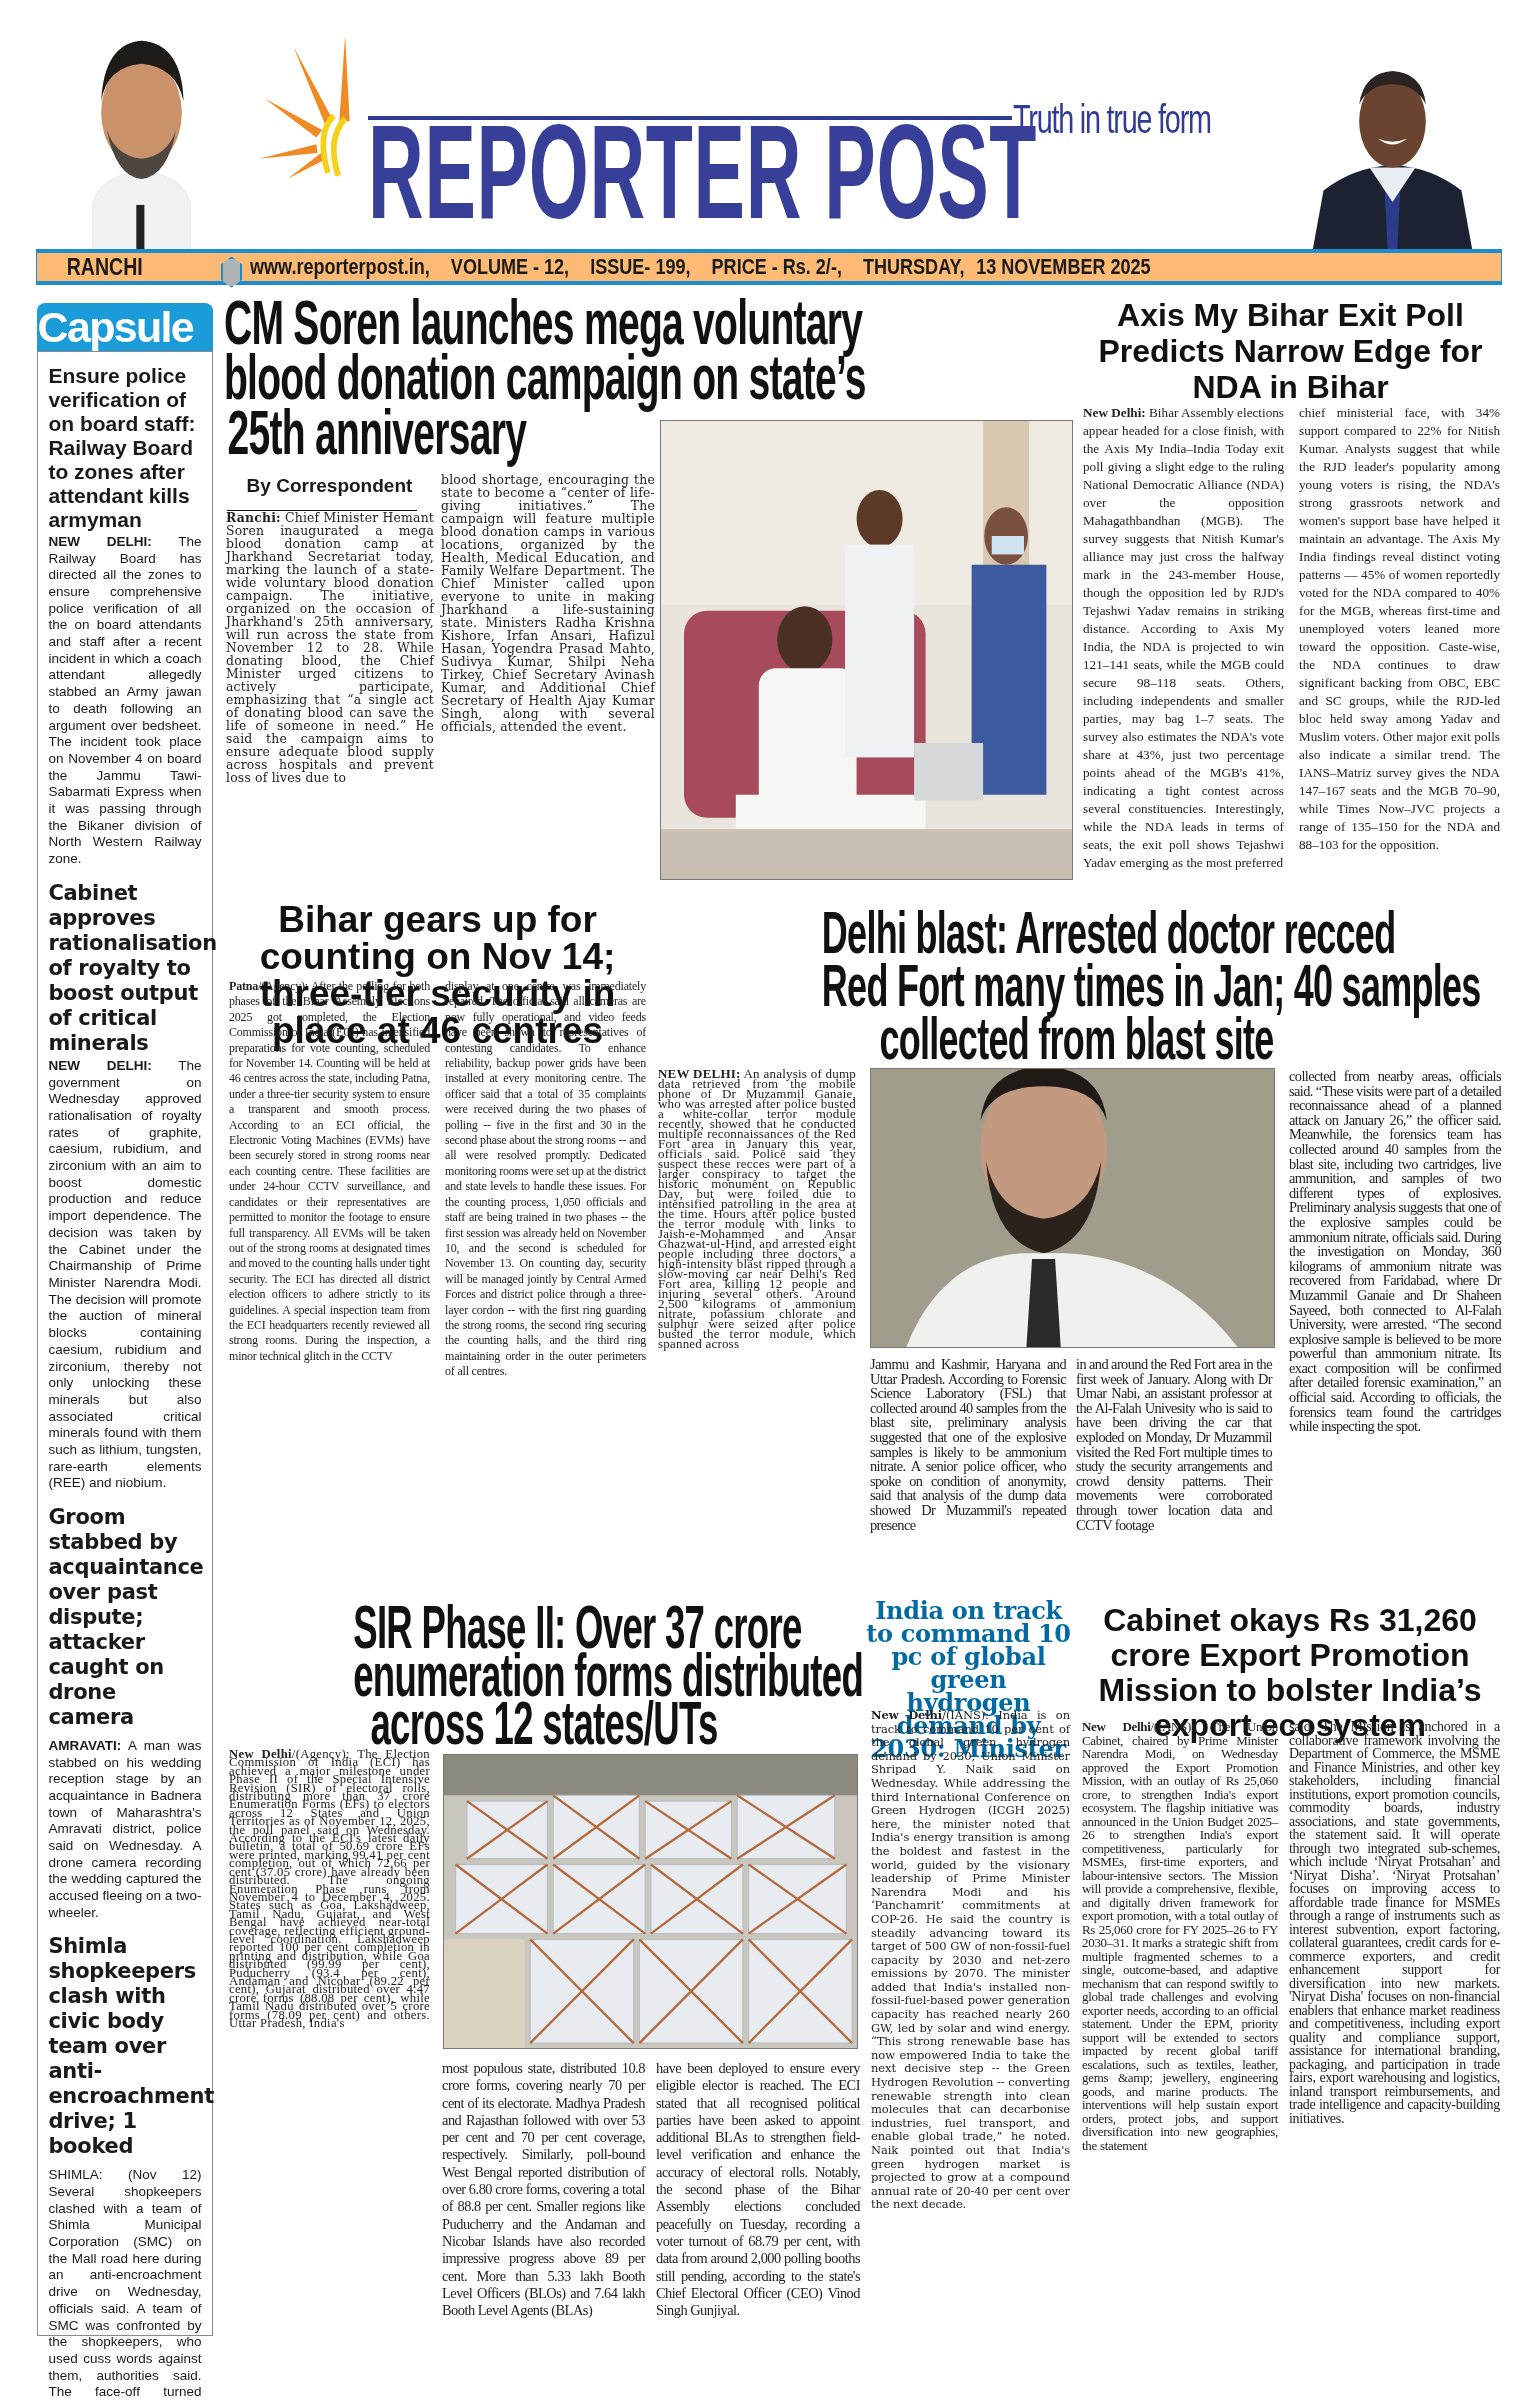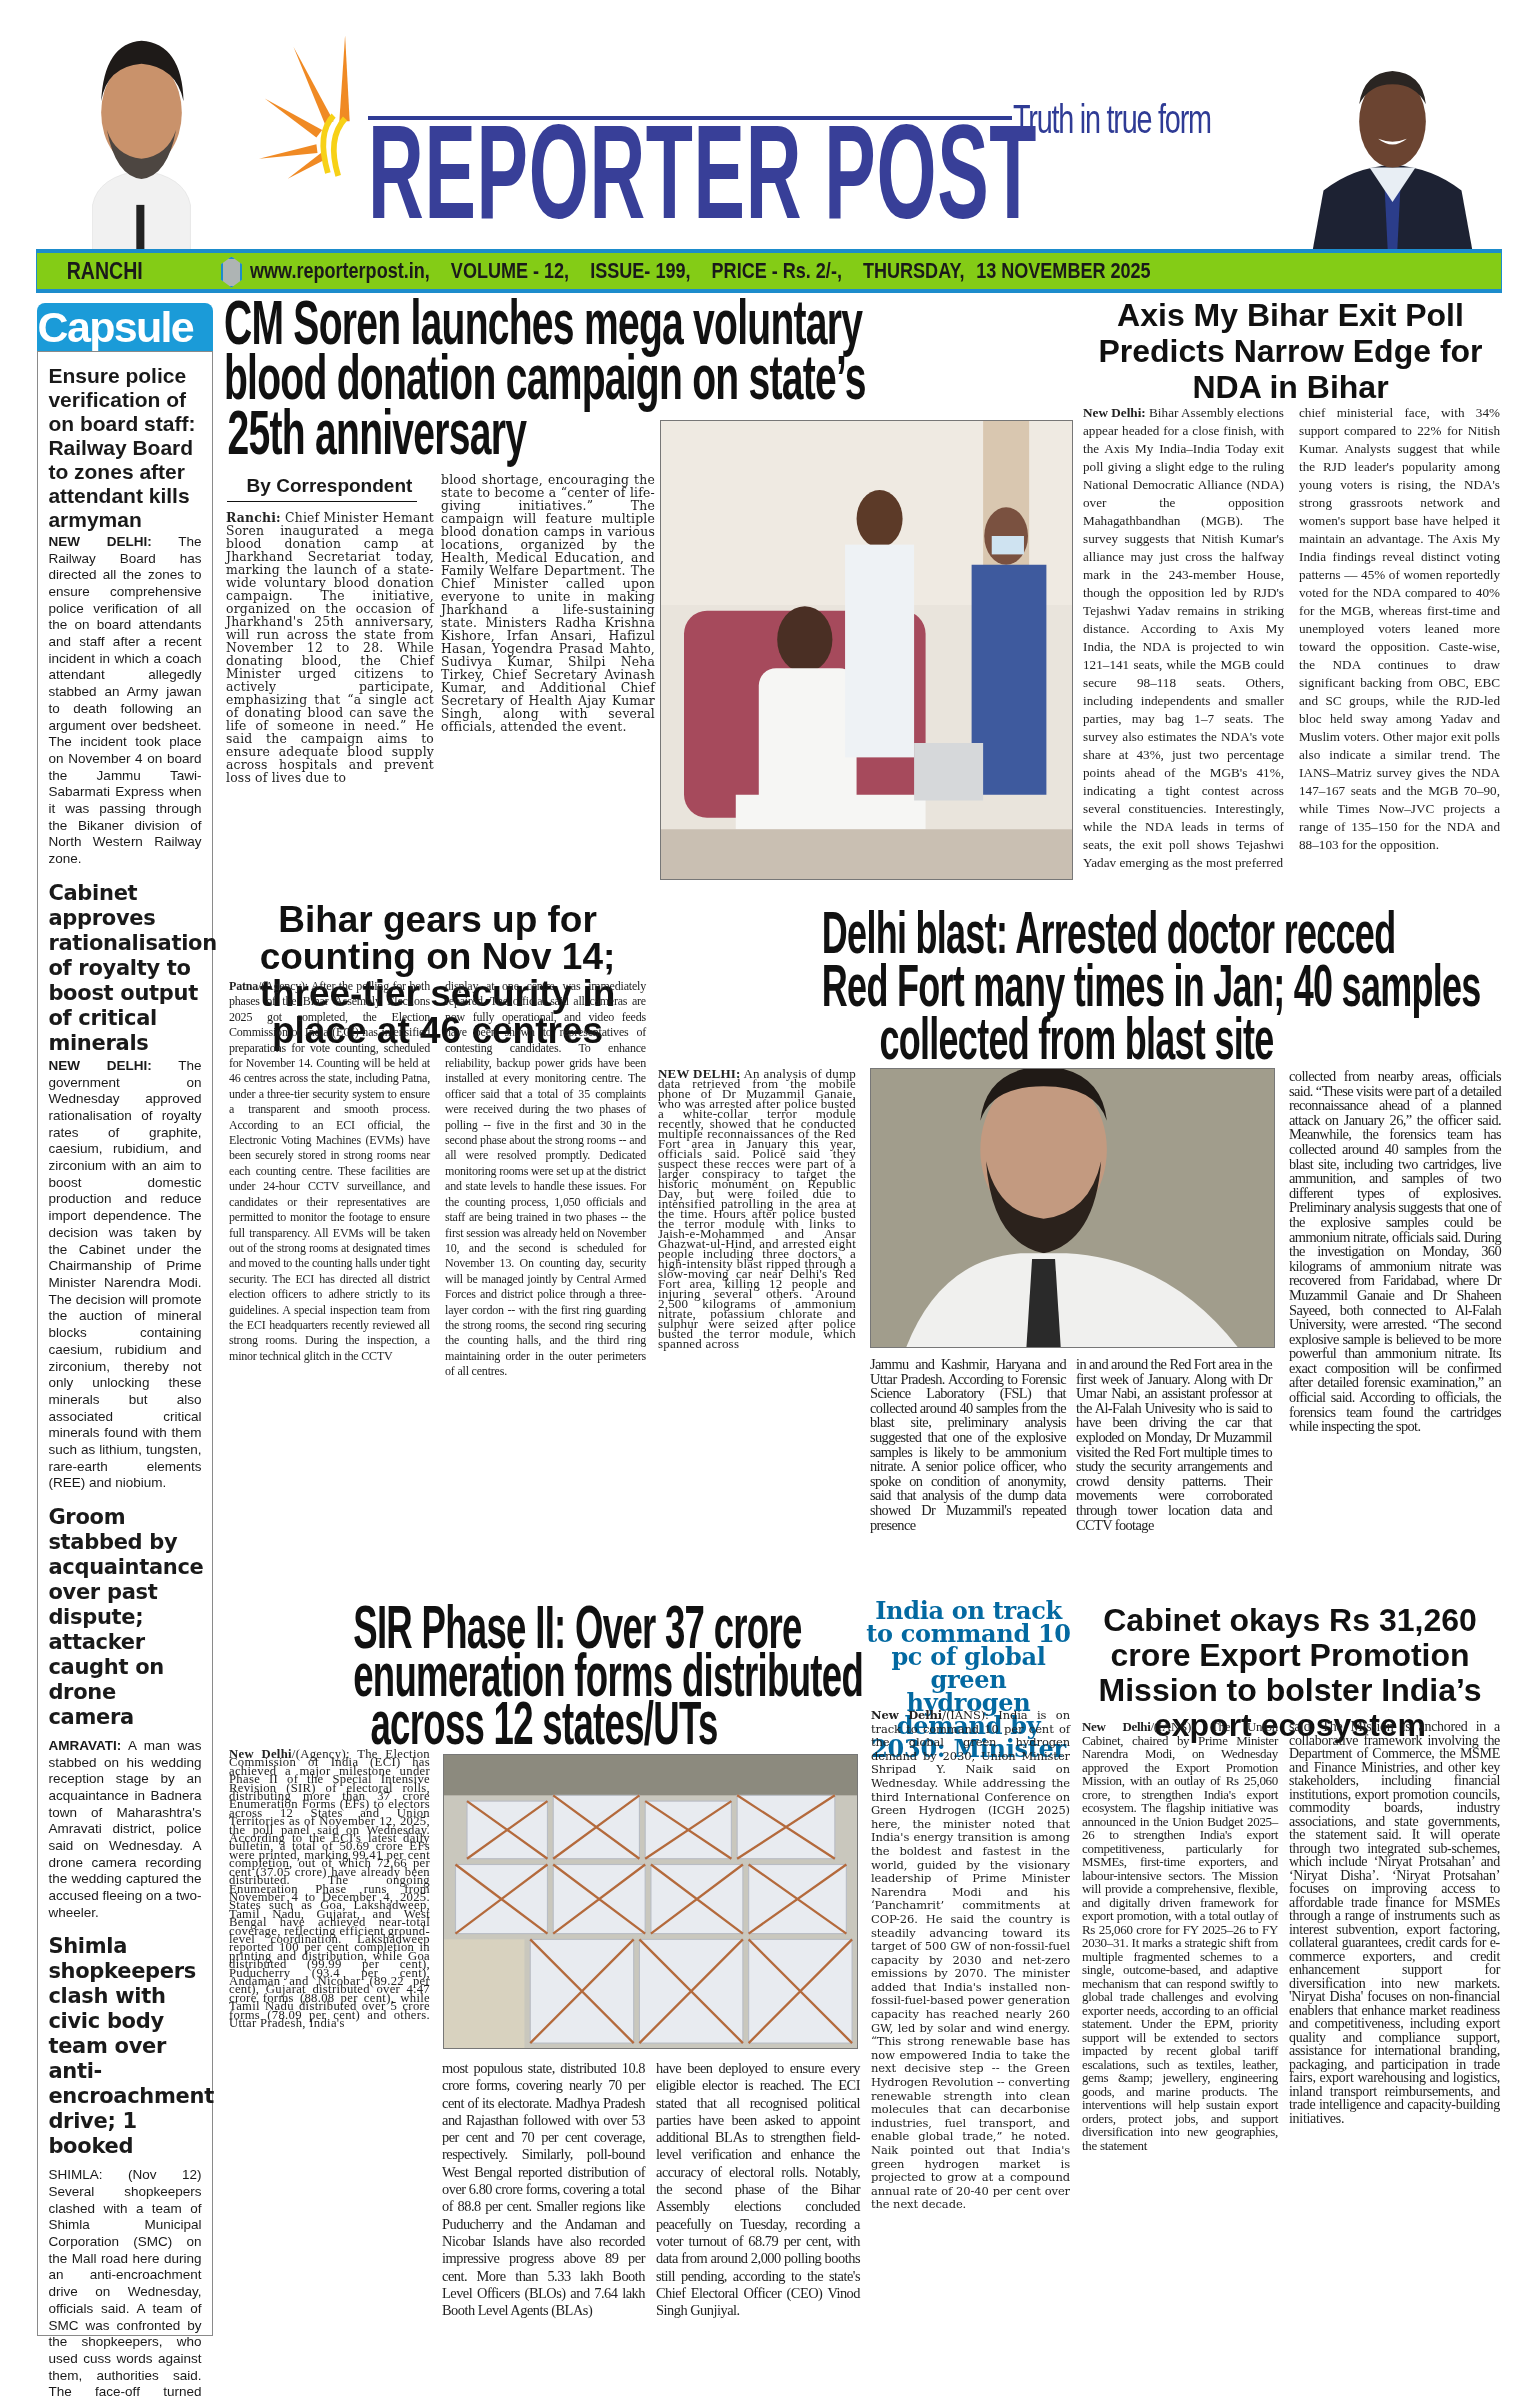--- a/index.html
+++ b/index.html
@@ -9,38 +9,38 @@
 
   
   .portrait { position: absolute; overflow: hidden; }
   .portrait-left { left: 81px; top: 32px; width: 121px; height: 219px; }
   .portrait-right { left: 1289px; top: 58px; width: 207px; height: 196px; }
   .sunburst { left: 259px; top: 35px; width: 132px; height: 144px; }
   .title-rule { left: 368px; top: 116px; width: 644px; height: 3.5px; background: #2f3b95; }
   .tagline { left: 1013px; top: 97px; font-family: "Liberation Sans", sans-serif; font-size: 40px; color: #2f3b95; letter-spacing: -1.7px; transform: scaleX(0.72); transform-origin: left top; white-space: nowrap; }
   .brand { left: 368px; top: 118px; width: 921px; height: 109px; font-family: "Liberation Sans", sans-serif; font-weight: 900; font-size: 133px; line-height: 109px; color: #383f98; white-space: nowrap; transform: scaleX(0.58); transform-origin: left top; letter-spacing: 1.2px; }
 
-  .infobar { left: 36px; top: 249px; width: 1466px; height: 44px; border-top: 4.6px solid #1d8ccc; border-bottom: 4.6px solid #1d8ccc; border-left: 1.7px solid #1d8ccc; border-right: 1.7px solid #1d8ccc; background: #84cc16; display: flex; align-items: center; }
+  .infobar { left: 36px; top: 249px; width: 1466px; height: 36px; border-top: 4.6px solid #1d8ccc; border-bottom: 4.6px solid #1d8ccc; border-left: 1.7px solid #1d8ccc; border-right: 1.7px solid #1d8ccc; background: #fdba74; display: flex; align-items: center; }
   .infobar-city { font-family: "Liberation Sans", sans-serif; font-weight: 700; font-size: 23px; padding-left: 35px; width: 184px; transform: scaleX(0.85); transform-origin: left center; }
   .infobar-diamond { position: absolute; left: 184px; top: 3.5px; width: 21px; height: 31px; background: #aeb4b4; border: 2.3px solid #1d8ccc; clip-path: polygon(50% 0, 100% 25%, 100% 75%, 50% 100%, 0 75%, 0 25%); }
   .infobar-line { font-family: "Liberation Sans", sans-serif; font-weight: 700; font-size: 22px; white-space: nowrap; transform: scaleX(0.82); transform-origin: left center; margin-left: 29px; }
   .infobar-line span { margin-right: 19.6px; }
 
   
   .capsule-tab { left: 37px; top: 303px; width: 176px; height: 48px; background: #1b9bd8; border-radius: 8px 8px 0 0; color: #fff; font-family: "Liberation Sans", sans-serif; font-weight: 900; font-size: 43px; line-height: 48px; text-align: right; padding-right: 20px; letter-spacing: -1.7px; }
   .capsule-box { left: 37px; top: 351px; width: 176px; height: 1985px; border: 1.7px solid #8a8a8a; padding: 11.5px 10.4px 0 10.4px; }
   .cap-head { font-family: "Liberation Sans", sans-serif; font-weight: 700; font-size: 21px; line-height: 24px; color: #1a1a1a; margin-bottom: 2.3px; }
   .cap-head.wide { font-family: "DejaVu Sans", sans-serif; font-weight: 700; font-size: 21px; line-height: 25px; letter-spacing: -0.3px; }
   .cap-body { font-family: "Liberation Sans", sans-serif; font-size: 13.5px; line-height: 16.7px; text-align: justify; margin-bottom: 12.7px; }
   .cap-body b { font-weight: 700; }
 
   
   .lead-head { left: 224px; top: 295px; width: 851px; font-family: "Liberation Sans", sans-serif; font-weight: 900; font-size: 63px; line-height: 55px; letter-spacing: -1.2px; color: #111; }
   .lead-head .l { display: block; white-space: nowrap; transform: scaleX(0.62); transform-origin: left top; }
-  .byline { left: 227px; top: 475px; width: 190px; font-family: "Liberation Sans", sans-serif; font-weight: 700; font-size: 19px; border-bottom: 1.7px solid #111; padding-left: 19.6px; padding-bottom: 4px; }
+  .byline { left: 227px; top: 475px; width: 190px; font-family: "Liberation Sans", sans-serif; font-weight: 700; font-size: 19px; border-bottom: 1.7px solid #111; padding-left: 19.6px; padding-bottom: 13px; }
   .serif-col { font-family: "DejaVu Serif", serif; font-size: 12.4px; line-height: 13px; text-align: justify; color: #222; letter-spacing: 0.2px; }
   .serif-col b { font-weight: 700; }
   .photo { position: absolute; border: 1.2px solid #777; overflow: hidden; }
 
   
   .sans-head { font-family: "Liberation Sans", sans-serif; font-weight: 700; color: #111; text-align: center; }
   .dense { font-family: "Liberation Serif", serif; font-size: 13.2px; line-height: 18px; text-align: justify; color: #222; }
   .dense b { font-weight: 700; }
   .cond { font-family: "Liberation Serif", serif; font-size: 14px; line-height: 14.7px; text-align: justify; color: #222; letter-spacing: -0.2px; }
   .cond b { font-weight: 700; }

